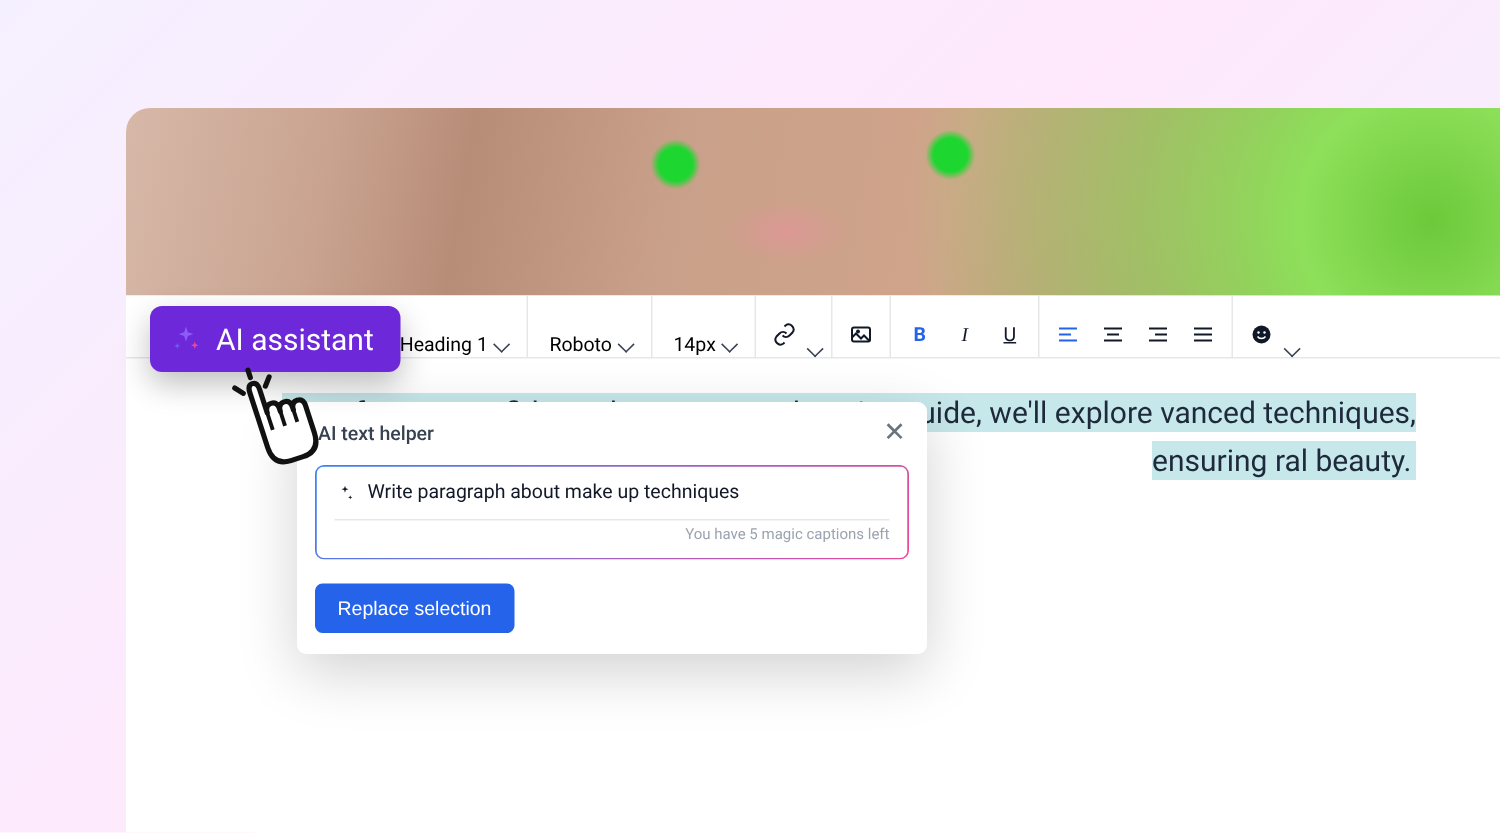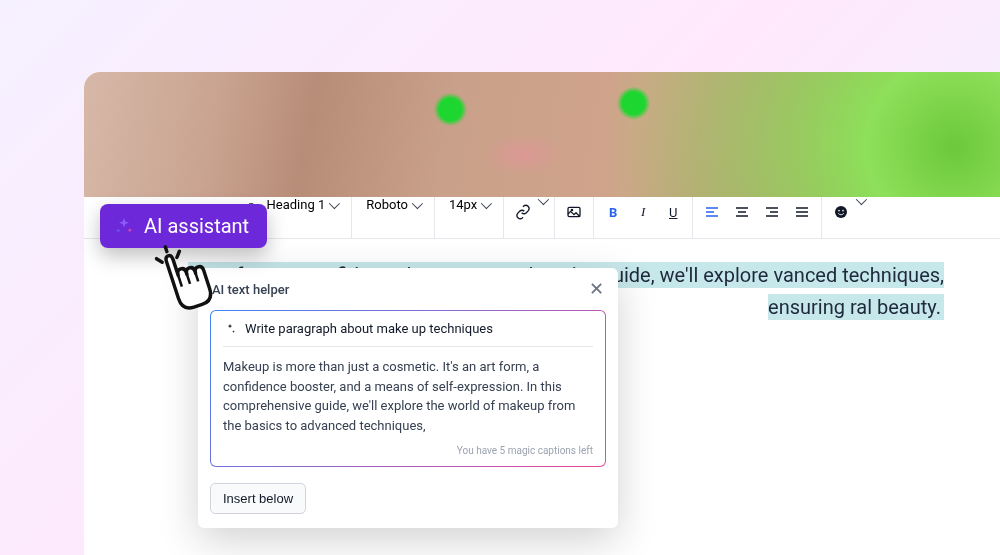--- a/index.html
+++ b/index.html
@@ -35,21 +35,21 @@
       display: flex;
       align-items: center;
       height: 42px;
       border-bottom: 1px solid #e5e7eb;
       padding: 0 4px 0 156px;
       background: #fff;
       font-size: 13px;
     }
     .tb-group {
       display: flex;
-      align-items: flex-start;
+      align-items: flex-end;
       height: 100%;
       border-right: 1px solid #e5e7eb;
       padding: 0 8px;
       gap: 6px;
     }
     .tb-group.tight { padding: 0 4px; gap: 0; }
     .tb-btn {
       display: flex;
       align-items: center;
       justify-content: center;
@@ -330,21 +330,20 @@
     <span class="close-x">✕</span>
   </div>
   <div class="prompt-box">
     <div class="prompt-row">
       <svg width="14" height="14" viewBox="0 0 24 24">
           <path fill="#111827" d="M12 3l1 3 3 1-3 1-1 3-1-3-3-1 3-1z"></path>
           <path fill="#111827" d="M18 14l.6 1.8 1.8.6-1.8.6L18 18.8l-.6-1.8-1.8-.6 1.8-.6z"></path>
         </svg>
       <span>Write paragraph about make up techniques</span>
     </div>
-    <div class="gen-text">Makeup is more than just a cosmetic. It's an art form, a confidence booster, and a means of self-expression. In this comprehensive guide, we'll explore the world of makeup from the basics to advanced techniques,</div>
     <div class="gen-footer">
       <span class="hint">You have 5 magic captions left</span>
     </div>
   </div>
   <div class="popup-actions">
-    <button class="btn">Insert below</button>
+    <button class="btn-primary">Replace selection</button>
   </div>
 </div>
 
 </body></html>

